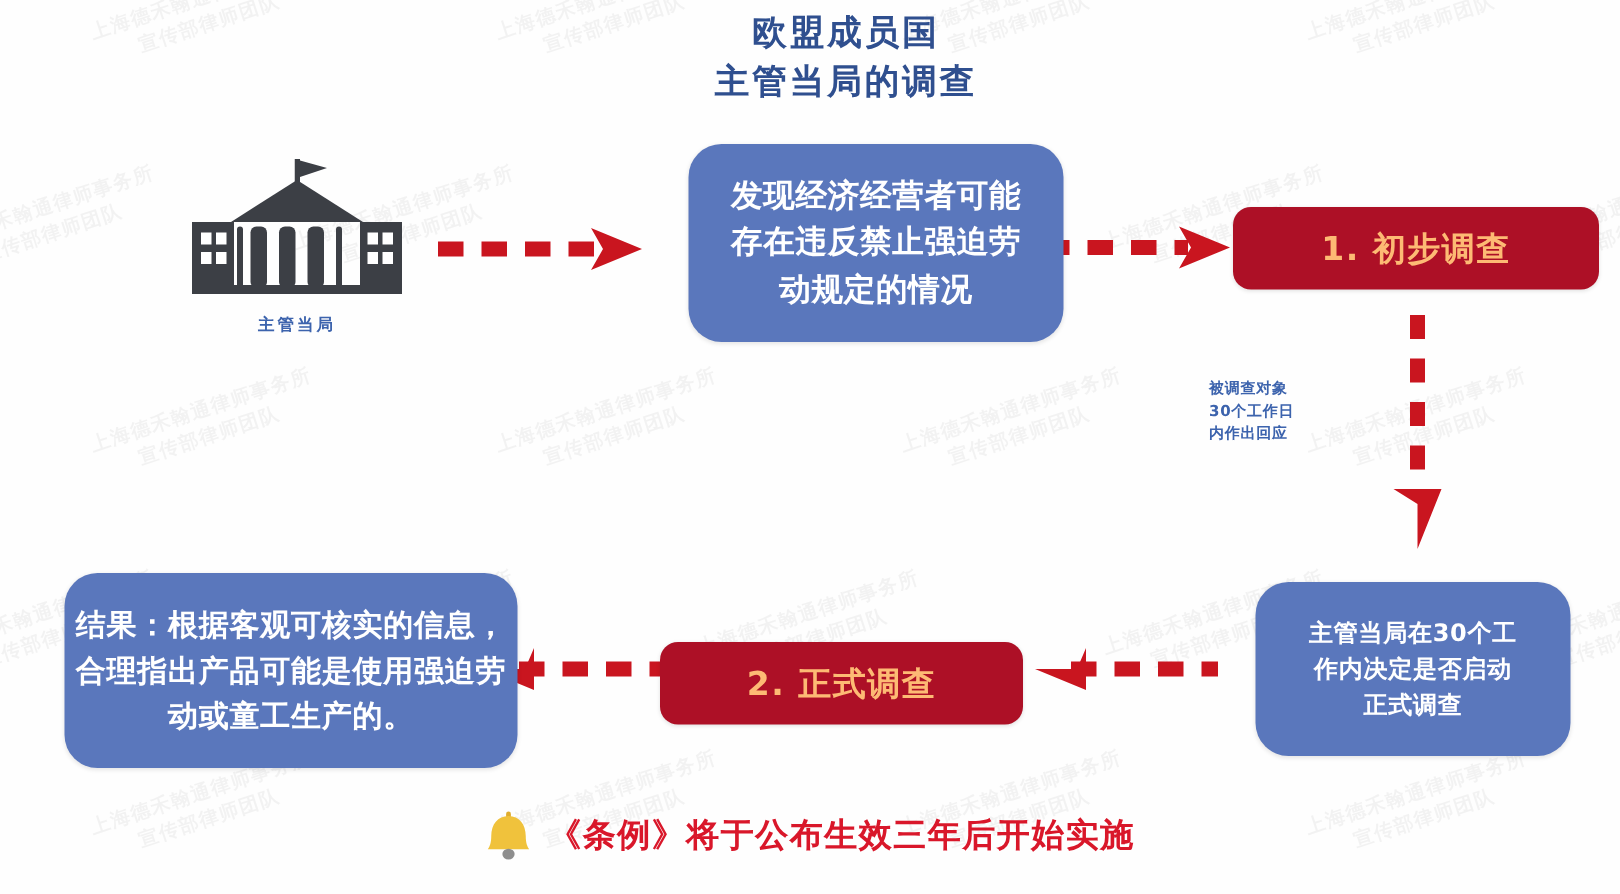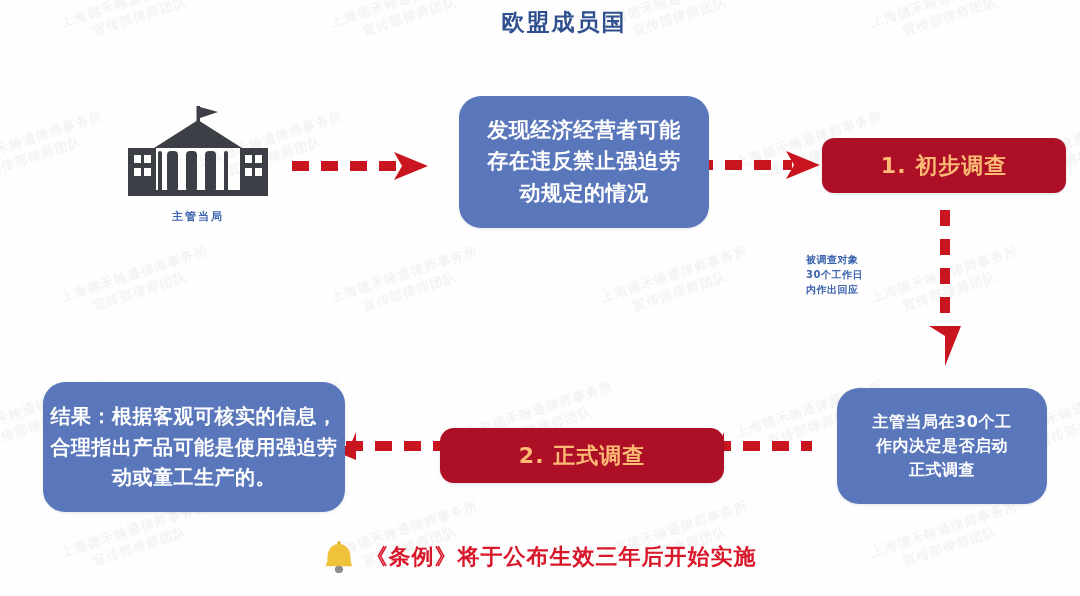--- a/index.html
+++ b/index.html
@@ -236,20 +236,21 @@
         <div>宣传部律师团队</div>
       </div>
       <div class="wm" style="left: 870px; top: 520px;">
         <div>上海德禾翰通律师事务所</div>
         <div>宣传部律师团队</div>
       </div>
     </div>
 
   <div id="title">
     <span class="tl">欧盟成员国</span>
+    <span class="tl">主管当局的调查</span>
   </div>
 
   <div id="authority-group">
     <svg id="authority-icon" viewBox="0 0 160 95">
 
       <rect x="78.5" y="2" width="3.5" height="20" fill="#3c3f45"></rect>
 
       <polygon points="82,3 100,8 82,14" fill="#3c3f45"></polygon>
 
       <polygon points="80,16 124,44 36,44" fill="#3c3f45"></polygon>
@@ -308,21 +309,21 @@
 
   <div class="node blue-box" id="decision-box" style="left:808px;top:388px;width:210px;height:116px;font-size:16px;line-height:1.5;padding:0 31px;">
     <span>主管当局在30个工作内决定是否启动正式调查</span>
   </div>
 
   <svg class="arrow" style="left:690px;top:428px;width:124px;height:36px;" viewBox="0 0 124 36">
     <line x1="24" y1="18" x2="122" y2="18" stroke="#c9151f" stroke-width="10" stroke-dasharray="17,12" stroke-linecap="butt"></line>
     <polygon points="34,4 34,32 0,18 28,18" fill="#c9151f"></polygon>
   </svg>
 
-  <div class="node red-box" id="step2-box" style="left:440px;top:428px;width:284px;height:55px;font-size:22px;border-radius:14px;">
+  <div class="node red-box" id="step2-box" style="left:440px;top:428px;width:242px;height:55px;font-size:22px;">
     <span>2. 正式调查</span>
   </div>
 
   <svg class="arrow" style="left:322px;top:428px;width:122px;height:36px;" viewBox="0 0 122 36">
     <line x1="24" y1="18" x2="120" y2="18" stroke="#c9151f" stroke-width="10" stroke-dasharray="17,12" stroke-linecap="butt"></line>
     <polygon points="34,4 34,32 0,18 28,18" fill="#c9151f"></polygon>
   </svg>
 
   <div class="node blue-box" id="result-box" style="left:14px;top:382px;width:302px;height:130px;font-size:20px;line-height:1.52;padding:0 1px;">
     <span>结果：根据客观可核实的信息，合理指出产品可能是使用强迫劳动或童工生产的。</span>

